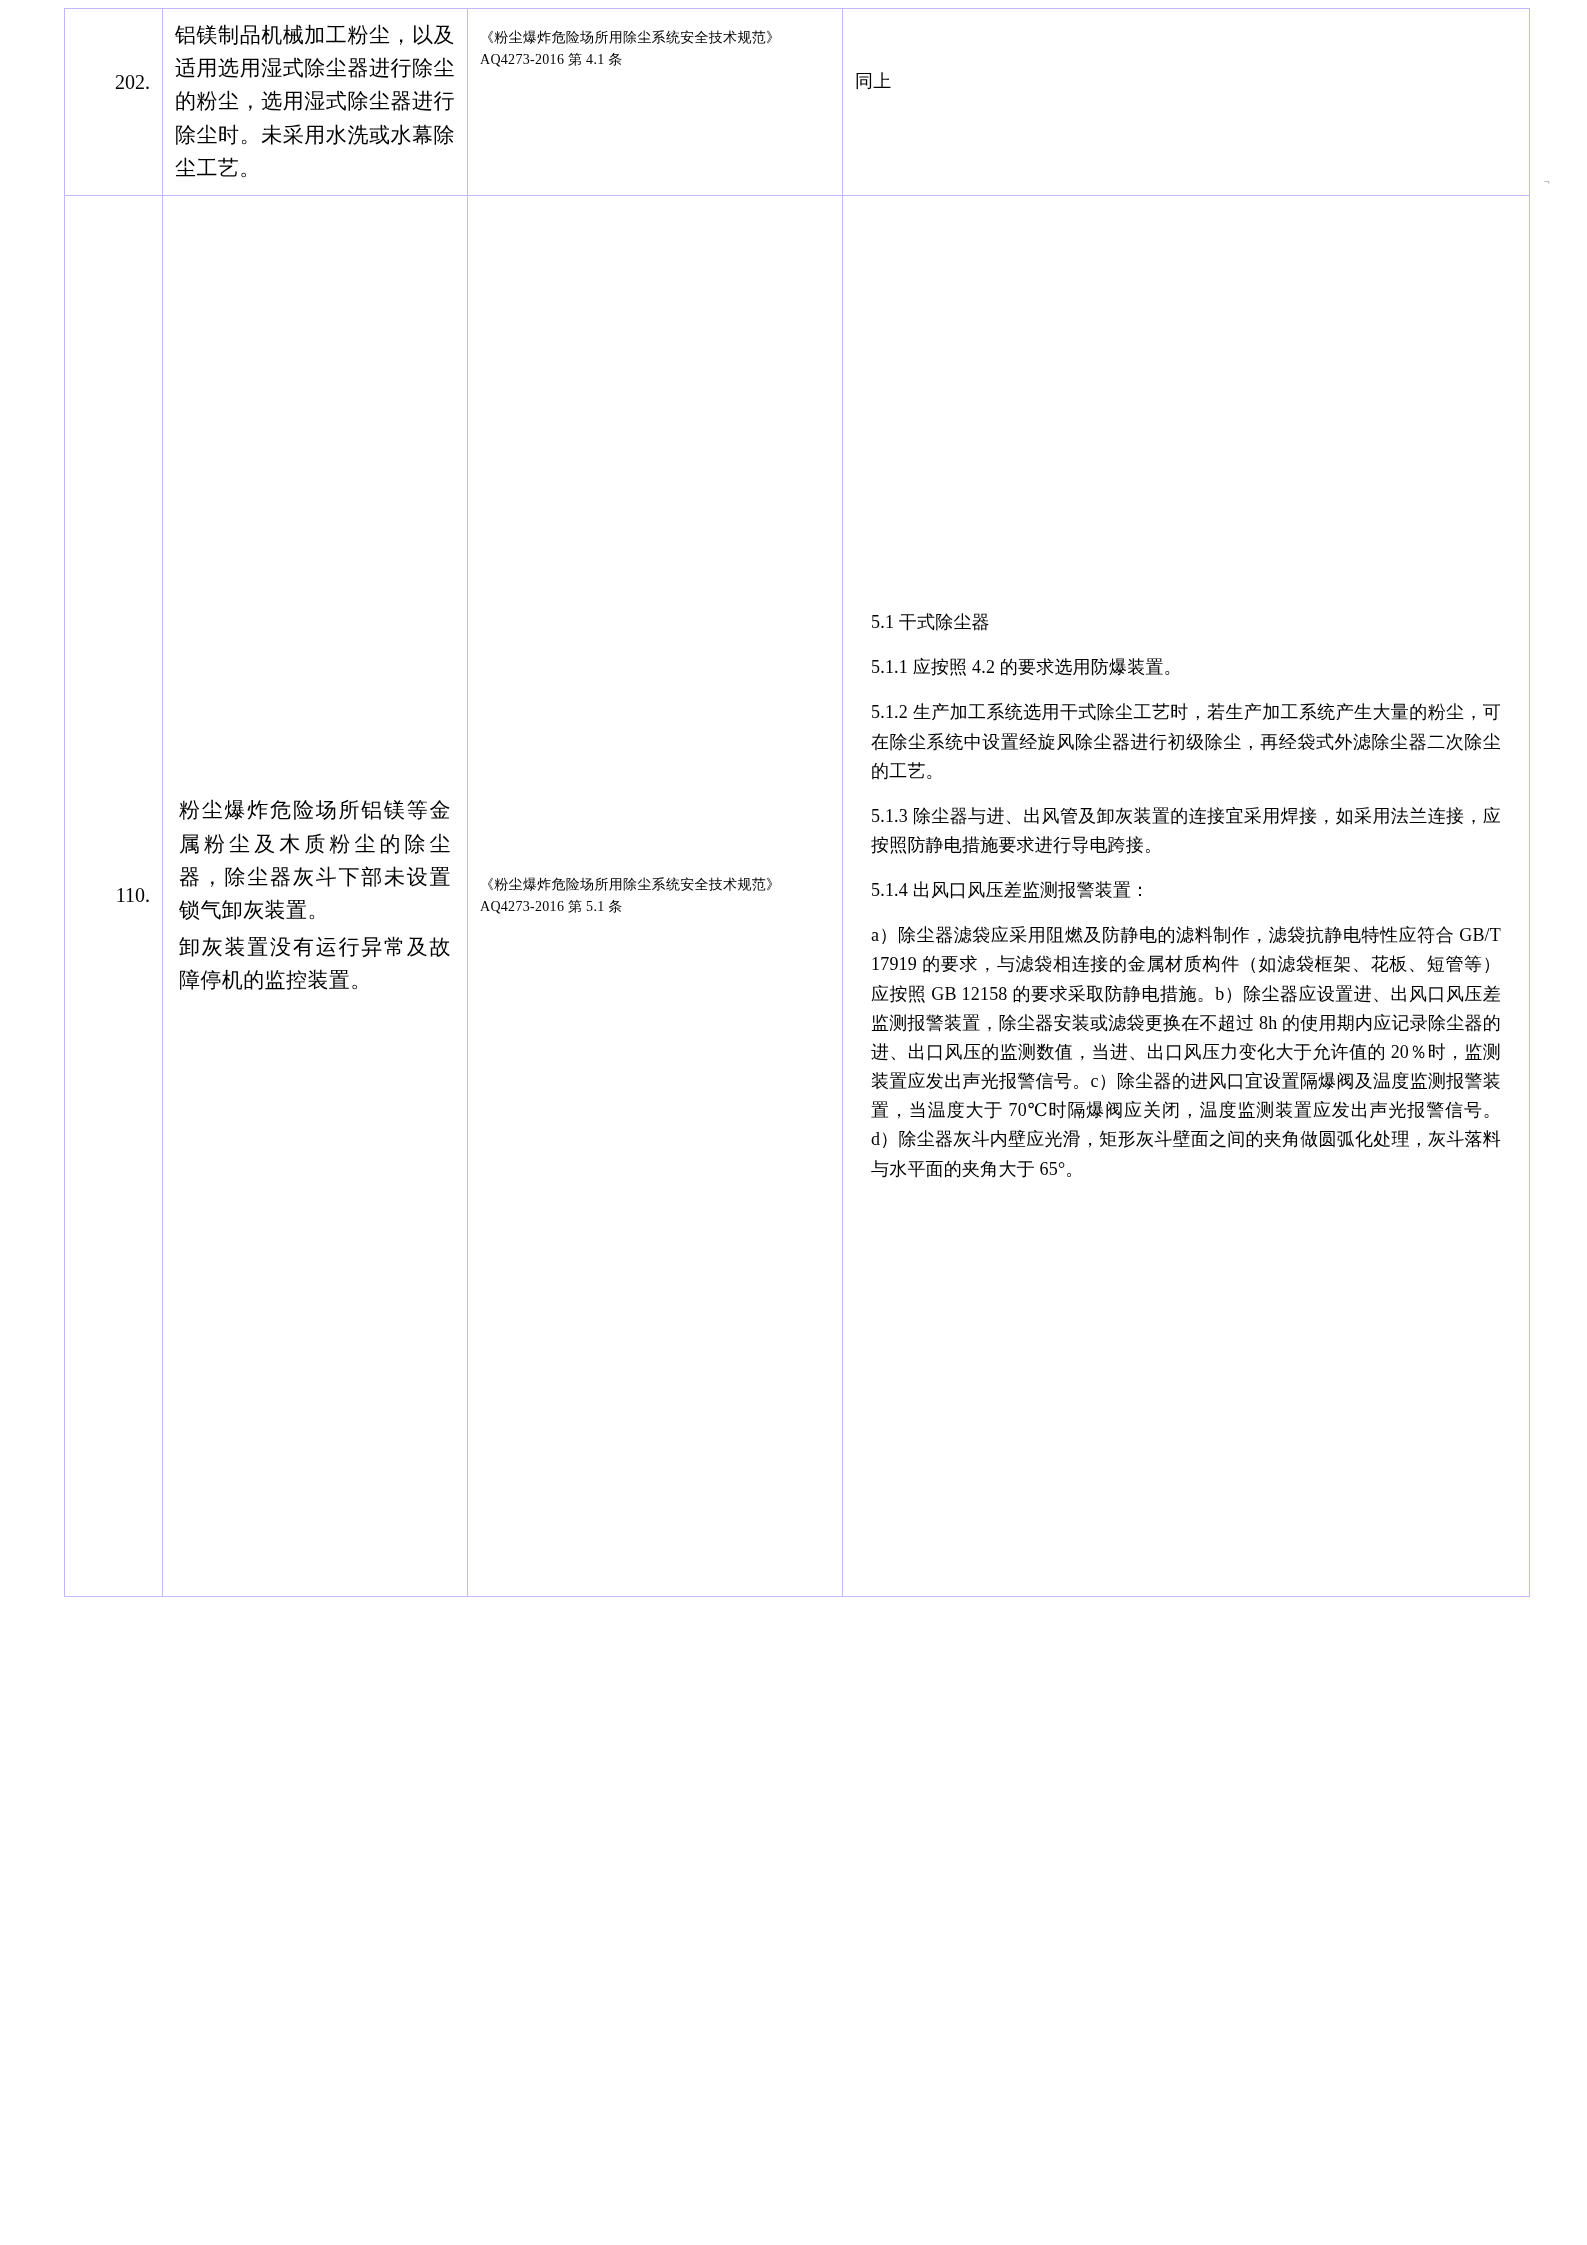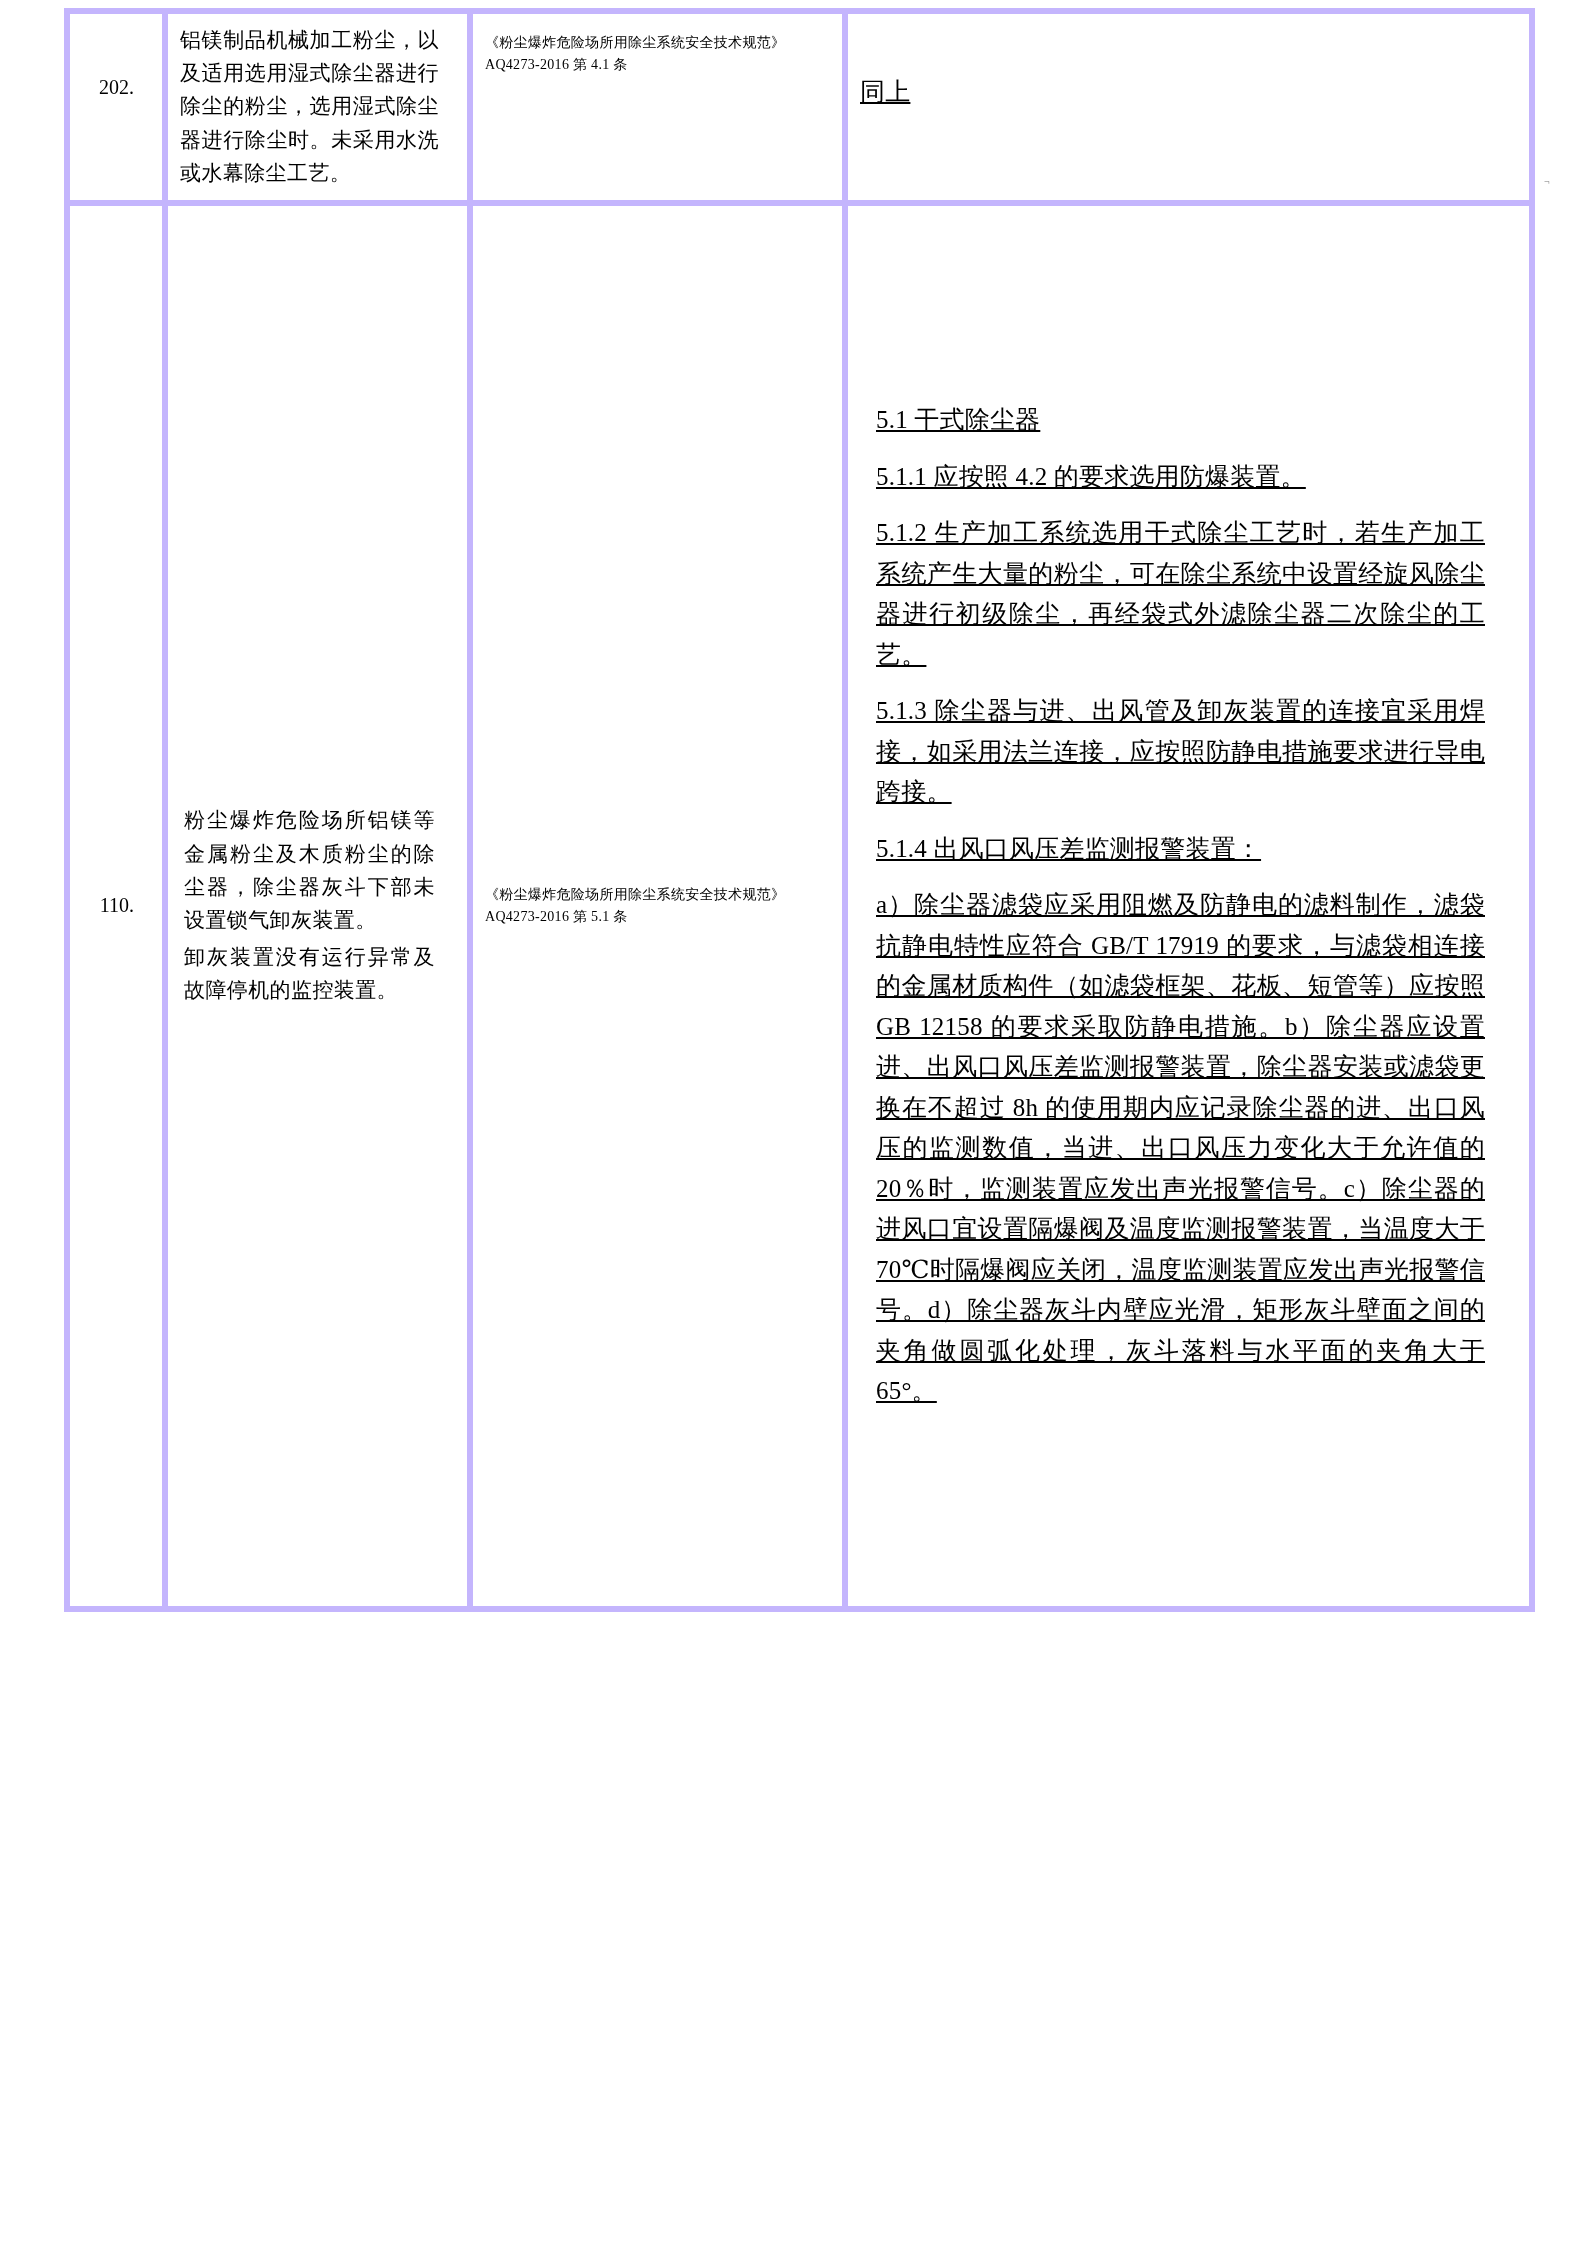--- a/index.html
+++ b/index.html
@@ -20,23 +20,23 @@
     box-sizing: border-box;
     padding: 8px 60px 0 60px;
   }
   table.doc-table {
     border-collapse: collapse;
     width: 1465px;
     margin-left: 4px;
     table-layout: fixed;
   }
   table.doc-table td {
-    border: 6px solid #c4b5fd;
+    border: 1px solid #c4b5fd;
     vertical-align: top;
-    padding: 10px 28px 10px 12px;
+    padding: 10px 12px 10px 12px;
   }
   col.c-num { width: 98px; }
   col.c-desc { width: 305px; }
   col.c-basis { width: 375px; }
   col.c-content { width: 687px; }
 
   .cell-num {
     text-align: right;
     font-size: 20px;
     font-family: "Liberation Serif", serif;
@@ -51,26 +51,25 @@
   }
   .cell-text p {
     margin: 4px;
   }
   .cell-basis {
     font-size: 14px;
     line-height: 1.58;
     letter-spacing: 0.3px;
   }
   .cell-content {
-    font-size: 25px;
+    font-size: 18px;
     line-height: 1.62;
     letter-spacing: 0.2px;
     text-align: justify;
     text-justify: inter-ideograph;
-    text-decoration: underline;
   }
   .cell-content p {
     margin: 16px;
   }
 
   
   .row1 .cell-num { padding-top: 62px; }
   .row1 .cell-basis { padding-top: 18px; }
   .row1 .cell-content { padding-top: 58px; }
 

